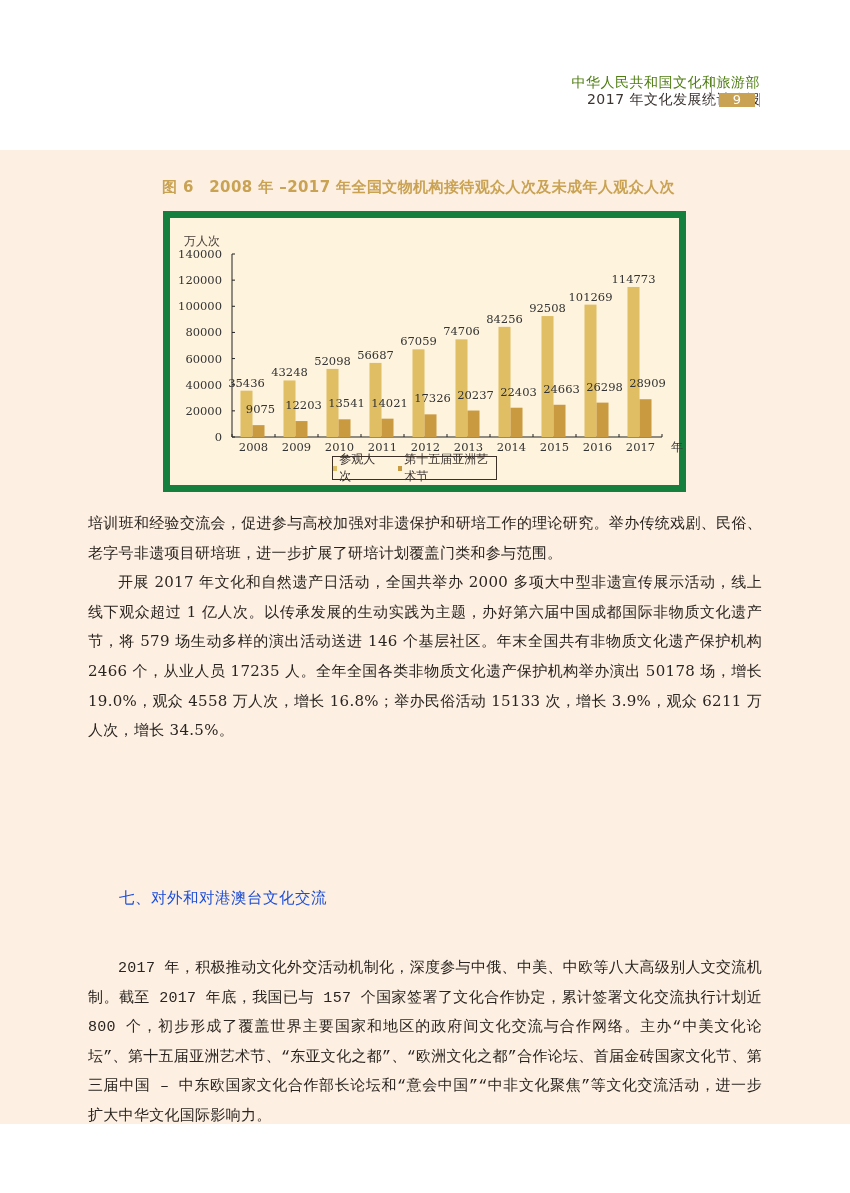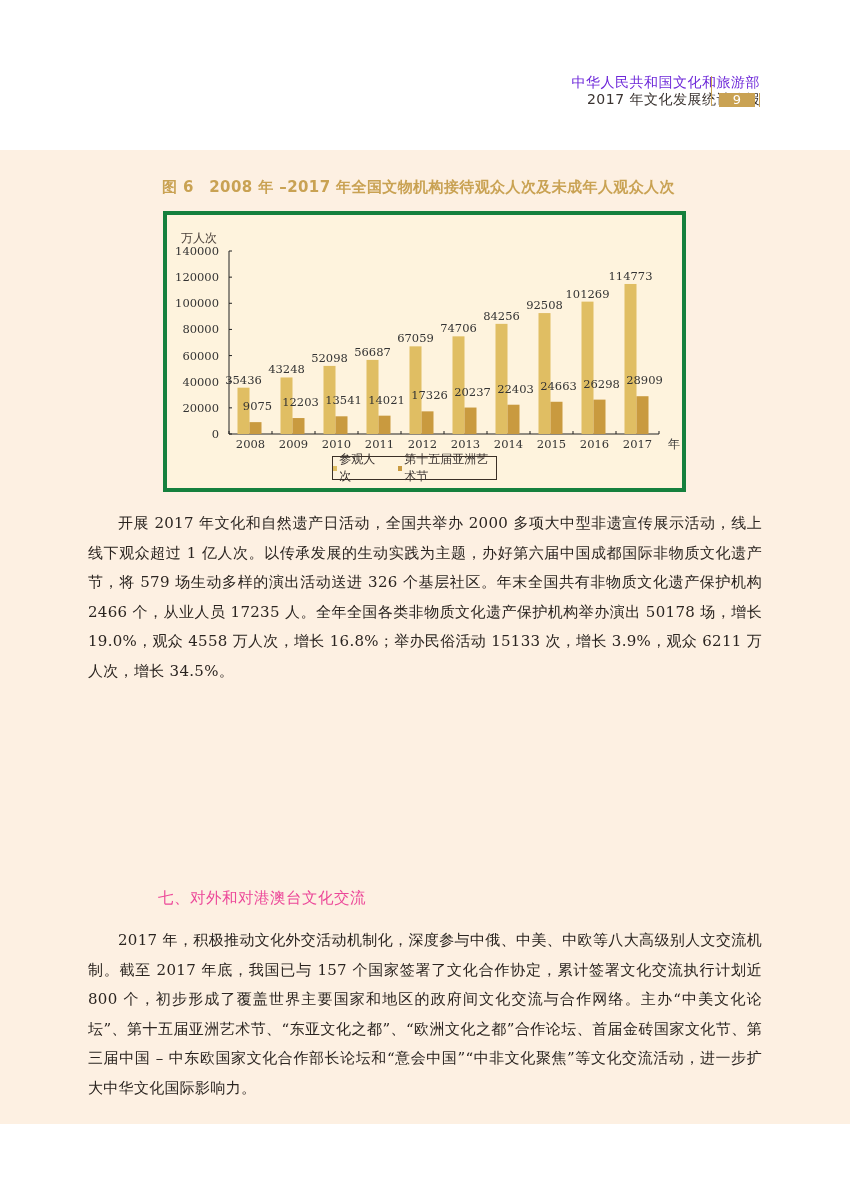--- a/index.html
+++ b/index.html
@@ -3,40 +3,40 @@
 <meta charset="utf-8">
 <style>
   html, body { margin: 0; padding: 0; }
   body {
     width: 850px; height: 1193px; position: relative; overflow: hidden;
     background: #ffffff;
     font-family: "DejaVu Serif", "Liberation Serif", serif;
     color: #231f1c;
   }
   .header-block { position: absolute; right: 90px; top: 74px; text-align: right; }
-  .header-line1 { font-family: "DejaVu Sans", "Liberation Sans", sans-serif; font-size: 14px; color: #6d28d9; letter-spacing: 0.5px; line-height: 17px; }
+  .header-line1 { font-family: "DejaVu Sans", "Liberation Sans", sans-serif; font-size: 14px; color: #4d7c0f; letter-spacing: 0.5px; line-height: 17px; }
   .header-line2 { font-family: "DejaVu Sans", "Liberation Sans", sans-serif; font-size: 14px; color: #3a3330; letter-spacing: 0.5px; line-height: 17px; }
   .header-sep1 { position: absolute; left: 711px; top: 76px; width: 1px; height: 30px; background: #c9a253; }
   .page-num { position: absolute; left: 719px; top: 93px; width: 36px; height: 14px; background: #c9a253; color: #fff; font-family: "DejaVu Sans", "Liberation Sans", sans-serif; font-size: 13px; line-height: 14px; text-align: center; }
   .header-sep2 { position: absolute; left: 759px; top: 93px; width: 1px; height: 14px; background: #c9a253; }
 
   .cream { position: absolute; left: 0; top: 150px; width: 850px; height: 974px; background: #fdf0e2; }
 
   .fig-title { position: absolute; left: 162px; top: 178px; font-family: "DejaVu Sans", "Liberation Sans", sans-serif; font-weight: bold; font-size: 15px; color: #c9a253; letter-spacing: 0.4px; white-space: nowrap; }
 
-  .chart-box { position: absolute; left: 163px; top: 211px; width: 523px; height: 281px; background: #fef3dd; border: 4px solid #15803d; box-sizing: border-box; }
+  .chart-box { position: absolute; left: 163px; top: 211px; width: 523px; height: 281px; background: #fef3dd; border: 7px solid #15803d; box-sizing: border-box; }
   .chart-svg { position: absolute; left: 0; top: 0; }
   .legend { position: absolute; left: 332px; top: 456px; width: 165px; height: 24px; border: 1px solid #3b2f26; box-sizing: border-box; background: #fef3dd; font-family: "DejaVu Sans", "Liberation Sans", sans-serif; font-size: 12px; color: #3a3330; display: flex; align-items: center; justify-content: center; gap: 18px; }
   .legend-item { display: flex; align-items: center; gap: 2px; }
   .swatch { width: 5px; height: 5px; display: inline-block; }
 
   .text { position: absolute; left: 88px; width: 674px; font-size: 15px; line-height: 29.6px; text-align: justify; letter-spacing: 0.3px; color: #2a2420; }
   .para { margin: 0; text-indent: 2em; }
   .para.noindent { text-indent: 0; }
-  .section-heading { position: absolute; left: 119px; top: 888px; font-family: "DejaVu Sans", "Liberation Sans", sans-serif; font-size: 15.5px; color: #ec4899; letter-spacing: 0.5px; margin-left: 39px; }
+  .section-heading { position: absolute; left: 119px; top: 888px; font-family: "DejaVu Sans", "Liberation Sans", sans-serif; font-size: 15.5px; color: #1d4ed8; letter-spacing: 0.5px; }
 </style>
 </head>
 <body>
 
 <div class="header-block">
   <div class="header-line1">中华人民共和国文化和旅游部</div>
   <div class="header-line2">2017 年文化发展统计公报</div>
 </div>
 <div class="header-sep1"></div>
 <div class="page-num">9</div>
@@ -137,20 +137,21 @@
     <span class="swatch" style="background:#e0be63"></span>
     <span>参观人次</span>
   </span>
   <span class="legend-item">
     <span class="swatch" style="background:#c99a3f"></span>
     <span>第十五届亚洲艺术节</span>
   </span>
 </div>
 
 <div class="text" style="top:509px;">
-  <p class="para">开展 2017 年文化和自然遗产日活动，全国共举办 2000 多项大中型非遗宣传展示活动，线上线下观众超过 1 亿人次。以传承发展的生动实践为主题，办好第六届中国成都国际非物质文化遗产节，将 579 场生动多样的演出活动送进 326 个基层社区。年末全国共有非物质文化遗产保护机构 2466 个，从业人员 17235 人。全年全国各类非物质文化遗产保护机构举办演出 50178 场，增长 19.0%，观众 4558 万人次，增长 16.8%；举办民俗活动 15133 次，增长 3.9%，观众 6211 万人次，增长 34.5%。</p>
+  <p class="para noindent">培训班和经验交流会，促进参与高校加强对非遗保护和研培工作的理论研究。举办传统戏剧、民俗、老字号非遗项目研培班，进一步扩展了研培计划覆盖门类和参与范围。</p>
+  <p class="para">开展 2017 年文化和自然遗产日活动，全国共举办 2000 多项大中型非遗宣传展示活动，线上线下观众超过 1 亿人次。以传承发展的生动实践为主题，办好第六届中国成都国际非物质文化遗产节，将 579 场生动多样的演出活动送进 146 个基层社区。年末全国共有非物质文化遗产保护机构 2466 个，从业人员 17235 人。全年全国各类非物质文化遗产保护机构举办演出 50178 场，增长 19.0%，观众 4558 万人次，增长 16.8%；举办民俗活动 15133 次，增长 3.9%，观众 6211 万人次，增长 34.5%。</p>
 </div>
 
 <div class="section-heading">七、对外和对港澳台文化交流</div>
 
-<div class="text" style="top:926px;">
+<div class="text" style="top:954px;font-family:Liberation Mono, monospace;">
   <p class="para">2017 年，积极推动文化外交活动机制化，深度参与中俄、中美、中欧等八大高级别人文交流机制。截至 2017 年底，我国已与 157 个国家签署了文化合作协定，累计签署文化交流执行计划近 800 个，初步形成了覆盖世界主要国家和地区的政府间文化交流与合作网络。主办“中美文化论坛”、第十五届亚洲艺术节、“东亚文化之都”、“欧洲文化之都”合作论坛、首届金砖国家文化节、第三届中国 – 中东欧国家文化合作部长论坛和“意会中国”“中非文化聚焦”等文化交流活动，进一步扩大中华文化国际影响力。</p>
 </div>
 
 </body></html>

